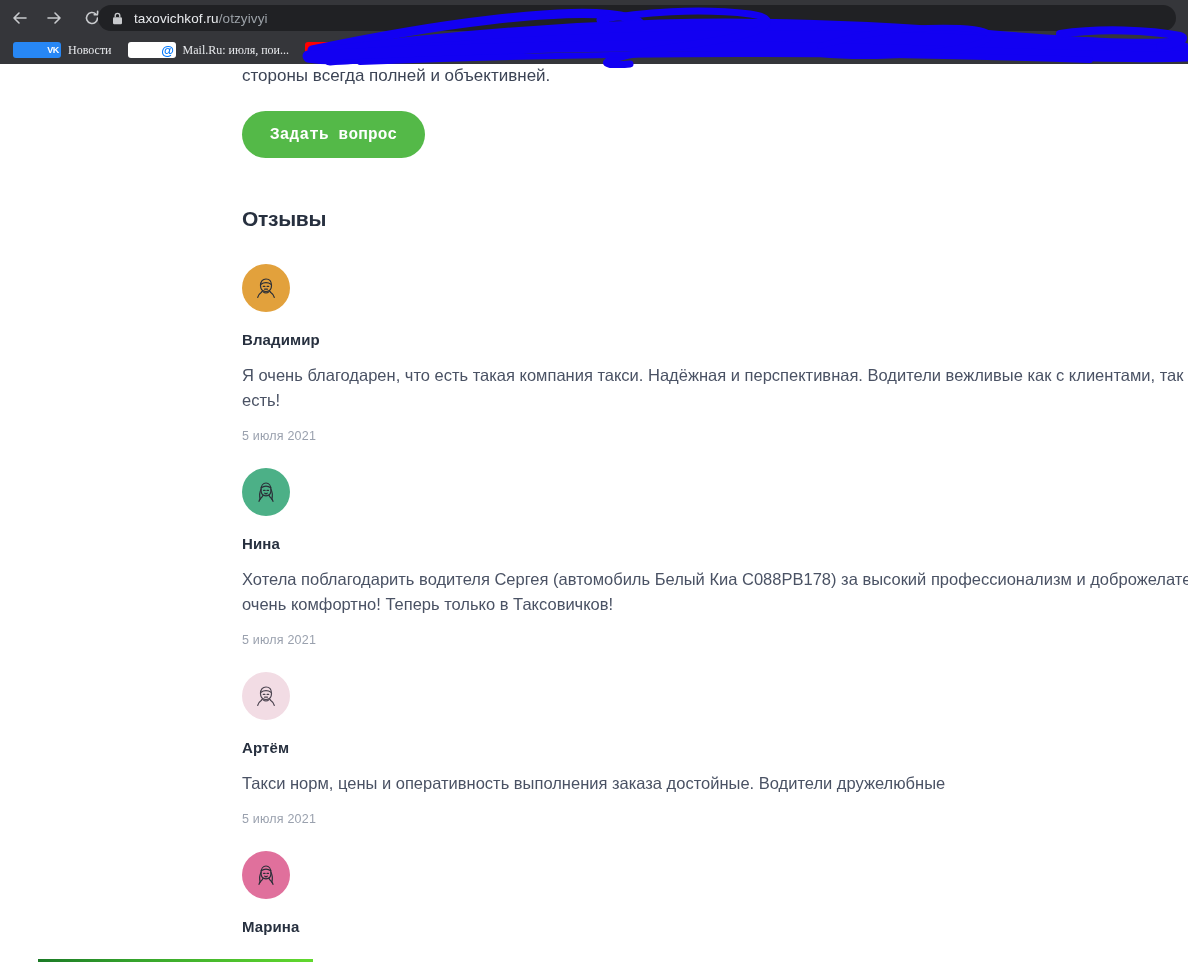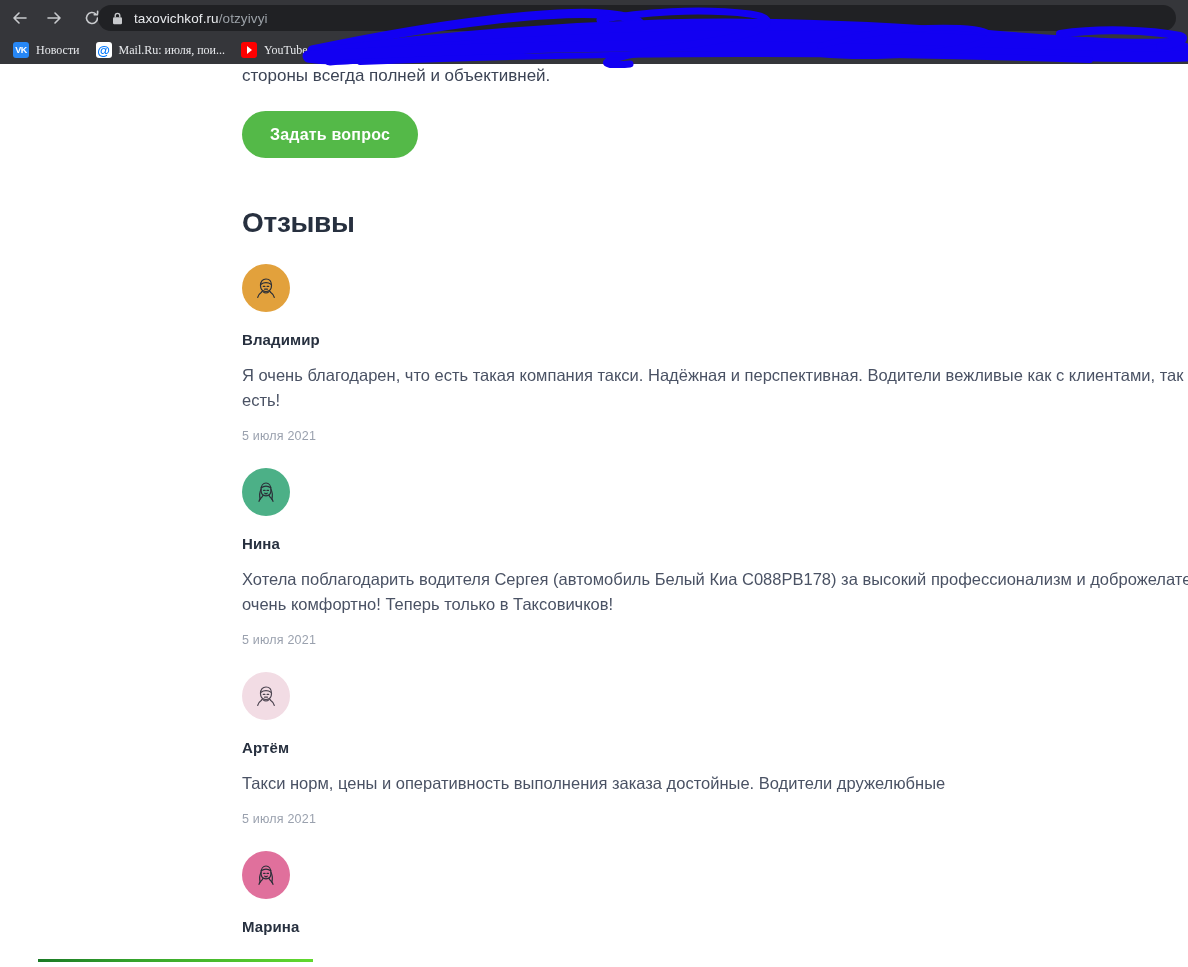--- a/index.html
+++ b/index.html
@@ -103,20 +103,21 @@
   .bm-icon {
     width: 16px;
     height: 16px;
     flex: 0 0 auto;
     display: flex;
     align-items: center;
     justify-content: center;
     border-radius: 3px;
     font-size: 11px;
     font-weight: bold;
+    padding-left: 32px;
   }
   #icon-vk {
     background: #2787F5;
     color: #fff;
     font-size: 9px;
     letter-spacing: -0.5px;
   }
   #icon-mail {
     background: #fff;
     color: #0078ff;
@@ -185,35 +186,35 @@
   #ask-button {
     position: absolute;
     top: 47px;
     left: 0;
     height: 47px;
     padding: 0 28px;
     background: #54b948;
     border: none;
     border-radius: 24px;
     color: #ffffff;
-    font-family: Liberation Sans, sans-serif;
+    font-family: Liberation Mono, monospace;
     font-size: 16px;
     font-weight: bold;
     cursor: pointer;
     display: flex;
     align-items: center;
     justify-content: center;
     letter-spacing: 0.2px;
   }
   #reviews-heading {
     position: absolute;
     top: 143px;
     left: 0;
     margin: 0;
-    font-size: 28px;
+    font-size: 21px;
     font-weight: bold;
     color: #27303f;
     letter-spacing: -0.3px;
   }
 
   #reviews-list {
     position: absolute;
     top: 200px;
     left: 0;
     width: 1200px;

